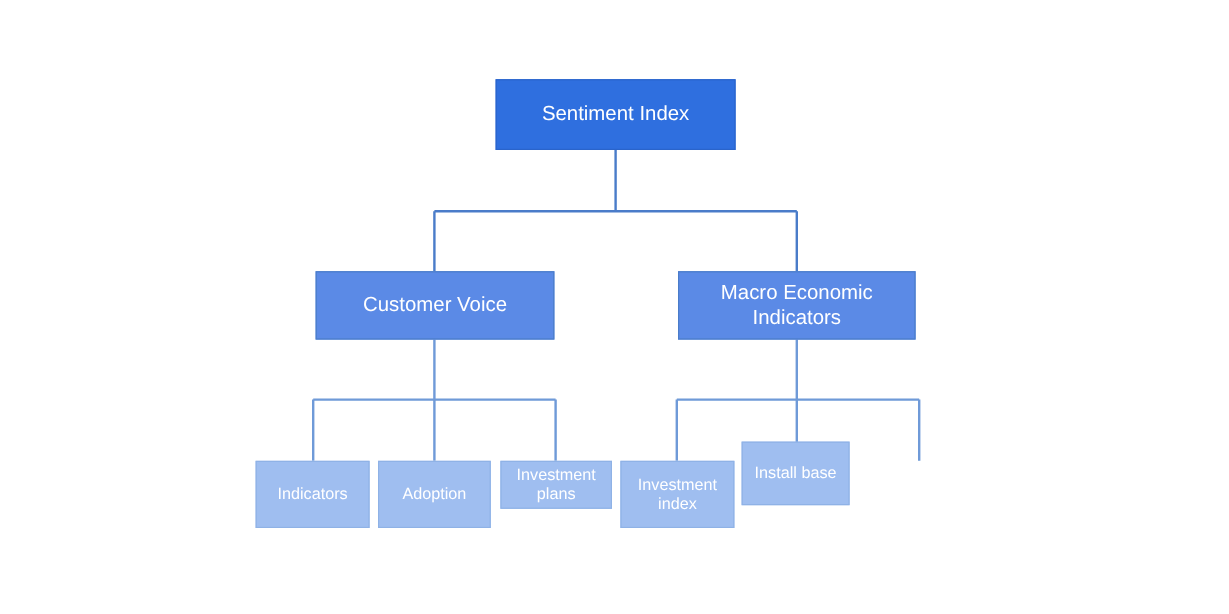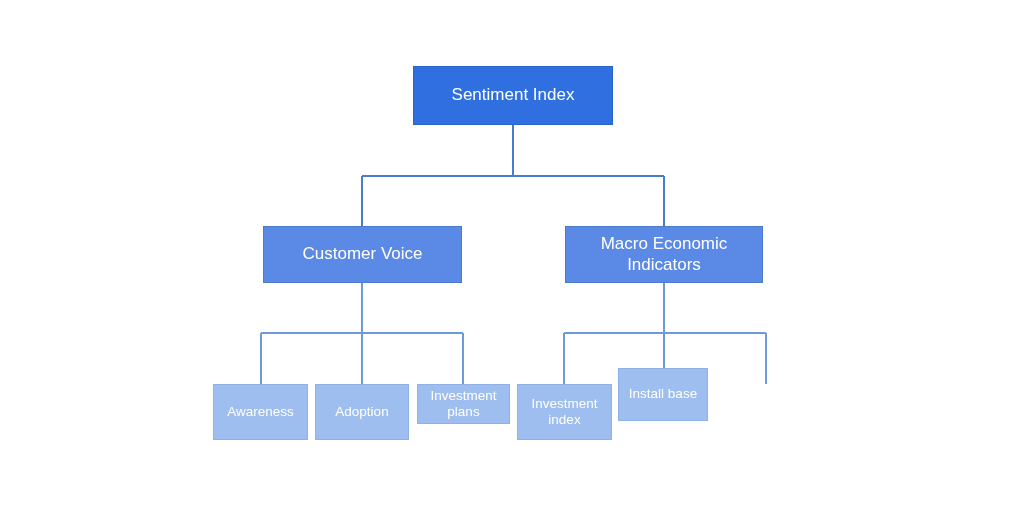--- a/index.html
+++ b/index.html
@@ -79,21 +79,21 @@
 
   <div class="node branch" style="left:263px; top:226px; width:199px; height:57px; padding:0 14px;">
     <span>Customer Voice</span>
   </div>
 
   <div class="node branch" style="left:565px; top:226px; width:198px; height:57px; padding:0 10px;">
     <span>Macro Economic Indicators</span>
   </div>
 
   <div class="node leaf" style="left:213px; top:384px; width:95px; height:56px;">
-    <span>Awareness</span>
+    <span>Indicators</span>
   </div>
 
   <div class="node leaf" style="left:315px; top:384px; width:94px; height:56px;justify-content:center;">
     <span>Adoption</span>
   </div>
 
   <div class="node leaf" style="left:417px; top:384px; width:93px; height:40px;">
     <span>Investment plans</span>
   </div>
 

